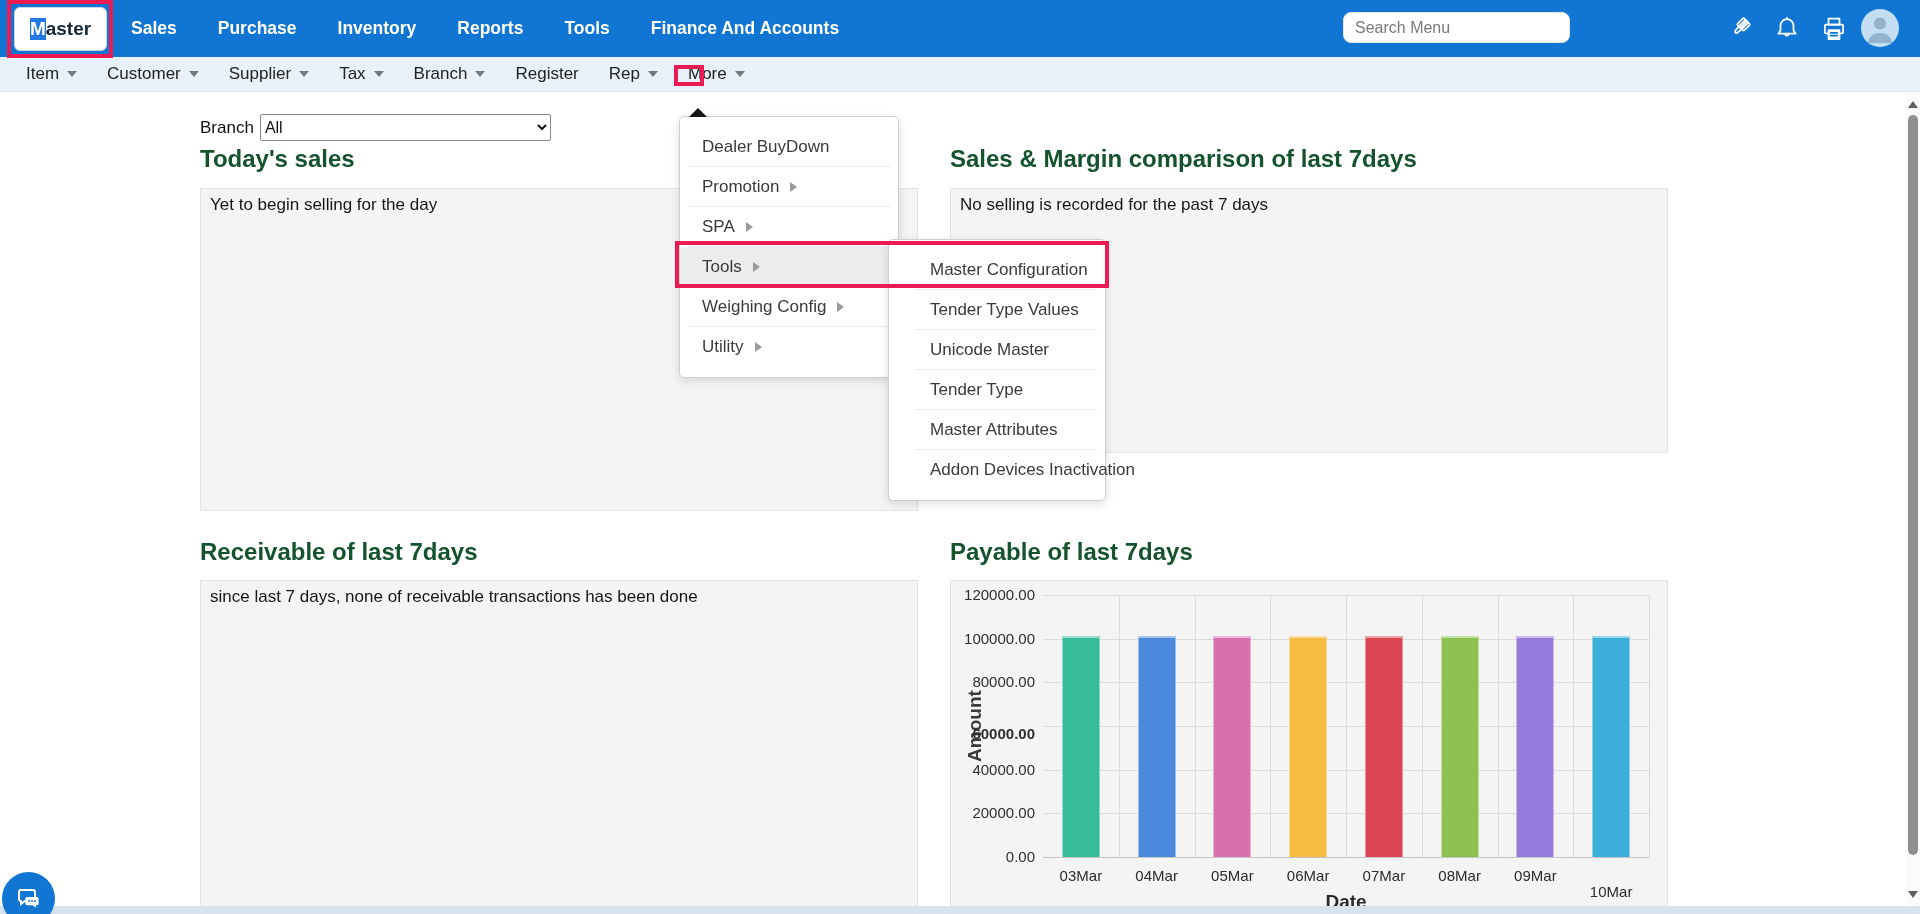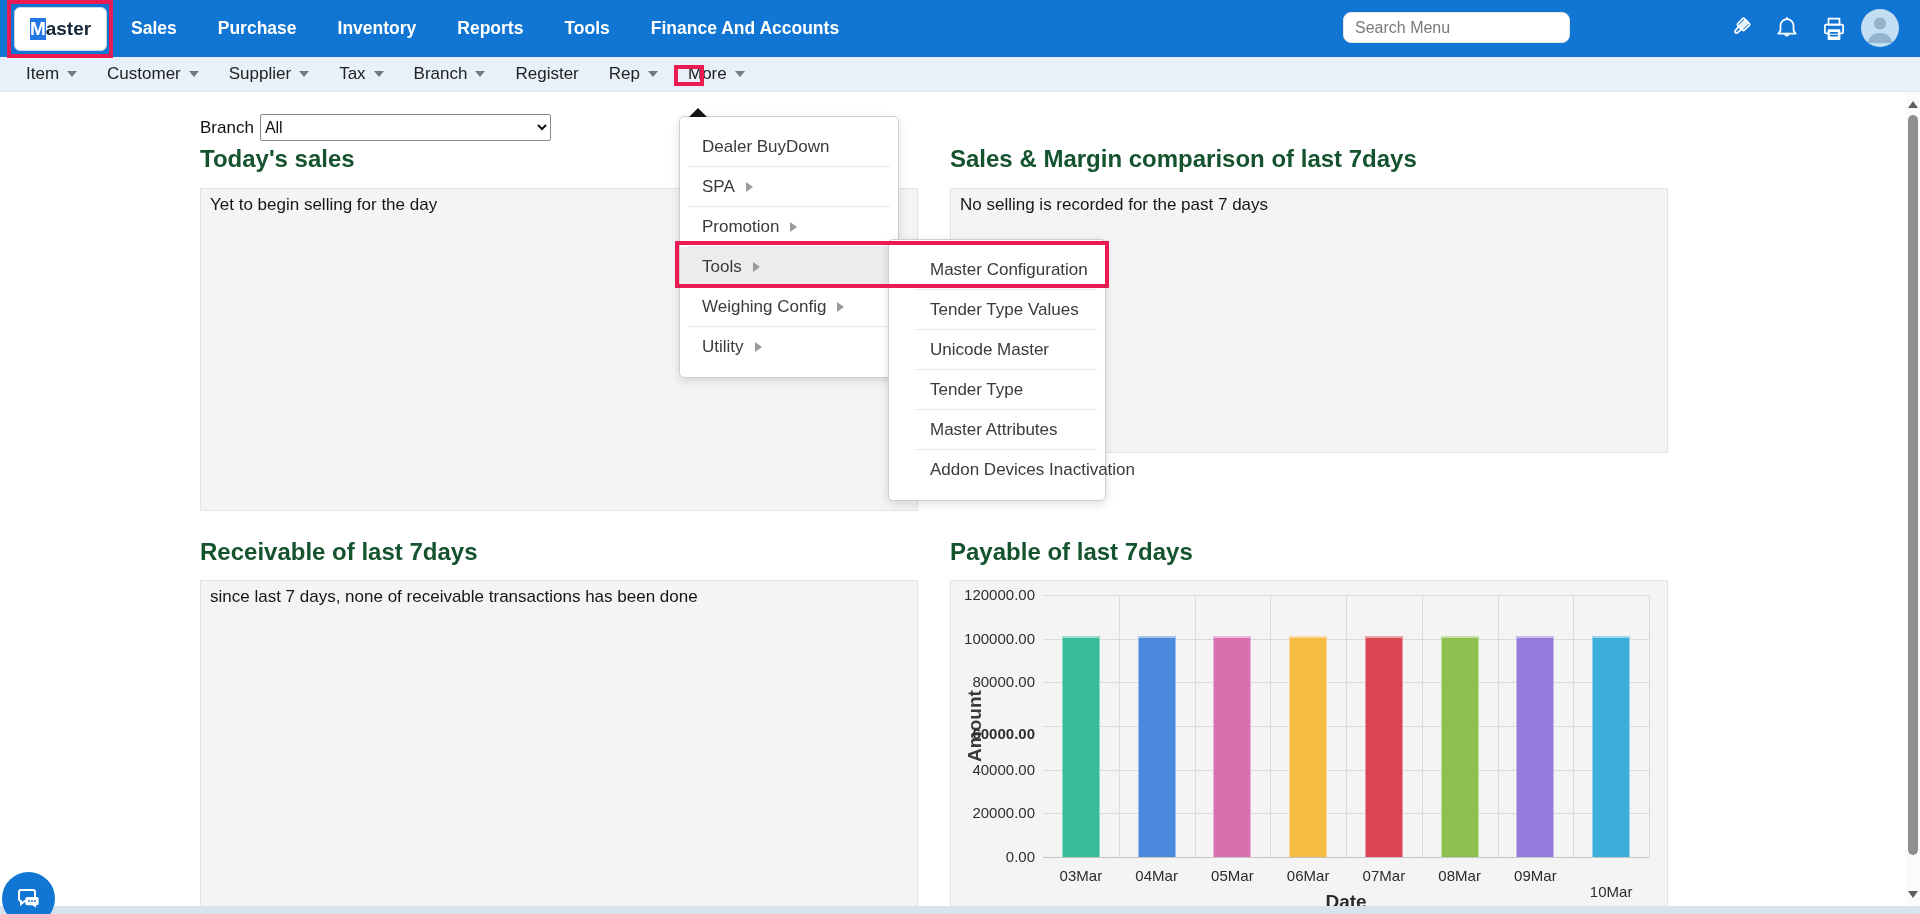--- a/index.html
+++ b/index.html
@@ -151,25 +151,25 @@
         <span class="caret-down"></span>
         <div id="more-menus" style="position:absolute;">
     <div class="redbox more-box"></div>
     <div class="menu menu-more">
       <div class="pointer"></div>
       <div id="more-menu-list">
               <div class="menu-item">
                 <span>Dealer BuyDown</span>
               </div>
               <div class="menu-item">
+                <span>Promotion</span>
+                <span class="arrow-right"></span>
+              </div>
+              <div class="menu-item">
                 <span>SPA</span>
-                <span class="arrow-right"></span>
-              </div>
-              <div class="menu-item">
-                <span>Promotion</span>
                 <span class="arrow-right"></span>
               </div>
               <div class="menu-item active">
                 <span>Tools</span>
                 <span class="arrow-right"></span>
               </div>
               <div class="menu-item">
                 <span>Weighing Config</span>
                 <span class="arrow-right"></span>
               </div>

